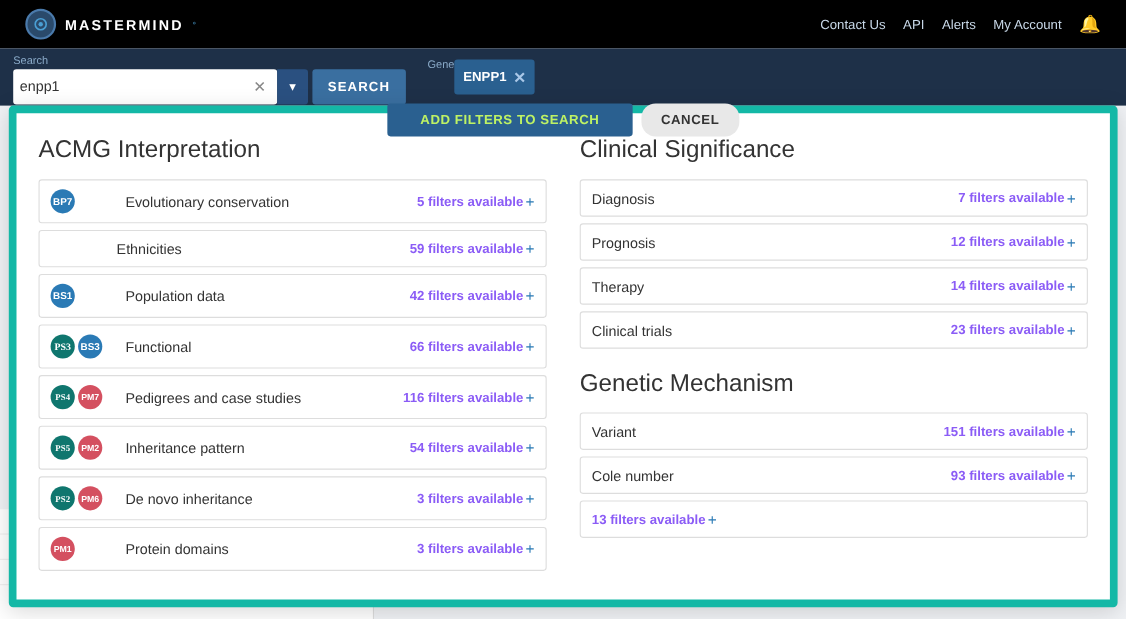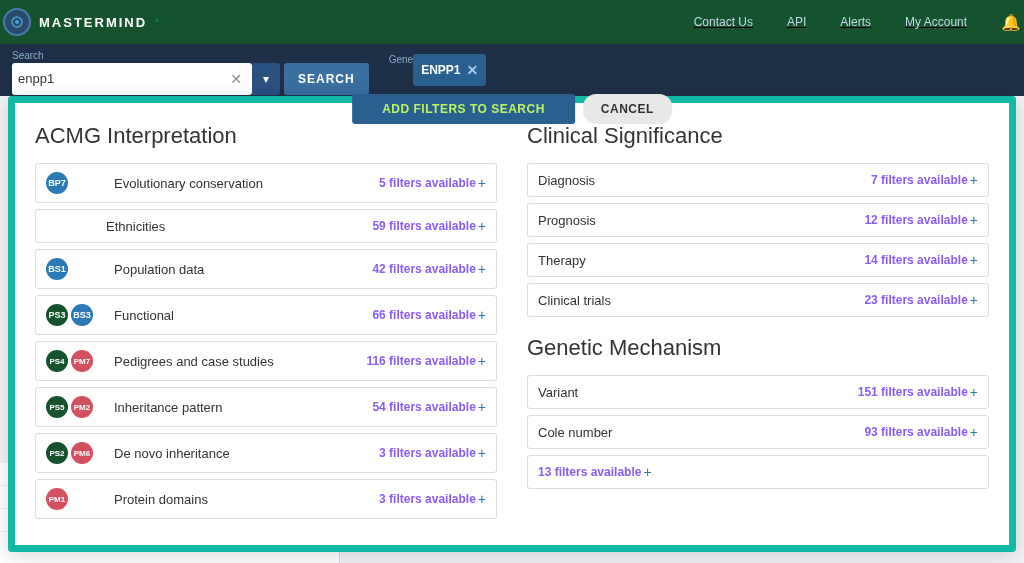--- a/index.html
+++ b/index.html
@@ -1,24 +1,24 @@
 <!DOCTYPE html>
 <html><head>
   <meta charset="utf-8">
   <style>
     * { box-sizing: border-box; margin: 0; padding: 0; }
     body { font-family: -apple-system, BlinkMacSystemFont, 'Segoe UI', Arial, sans-serif; background: #f0f2f5; width: 1024px; height: 563px; overflow: hidden; position: relative; }
 
     
     .top-nav {
-      background: #14532d;
+      background: #000000;
       height: 44px;
       display: flex;
       align-items: center;
-      padding: 0 3px;
+      padding: 0 23px;
       justify-content: space-between;
     }
     .nav-logo {
       display: flex;
       align-items: center;
       gap: 8px;
     }
     .nav-logo-circle {
       width: 28px; height: 28px;
       border-radius: 50%;
@@ -31,21 +31,21 @@
       font-size: 13px;
       font-weight: 700;
       letter-spacing: 2px;
     }
     .nav-logo-dot {
       color: #4a9fd4;
       font-size: 8px;
     }
     .nav-links {
       display: flex;
-      gap: 34px;
+      gap: 16px;
       align-items: center;
       text-decoration: underline;
     }
     .nav-link {
       color: #c8d8e8;
       font-size: 12px;
       cursor: pointer;
     }
     .nav-bell {
       color: #c8d8e8;
@@ -224,21 +224,21 @@
       width: 22px;
       height: 22px;
       display: flex;
       align-items: center;
       justify-content: center;
       font-size: 9px;
       font-weight: 700;
       color: white;
     }
     .badge-blue { background: #2a7ab5; }
-    .badge-pink { background: #14532d; }
+    .badge-pink { background: #0f766e; font-family: Liberation Serif, serif; }
     .badge-salmon { background: #d45060; }
     .filter-name {
       flex: 1;
       font-size: 13px;
       color: #333;
     }
     .filter-count {
       font-size: 12px;
       color: #8b5cf6;
       font-weight: bold;

